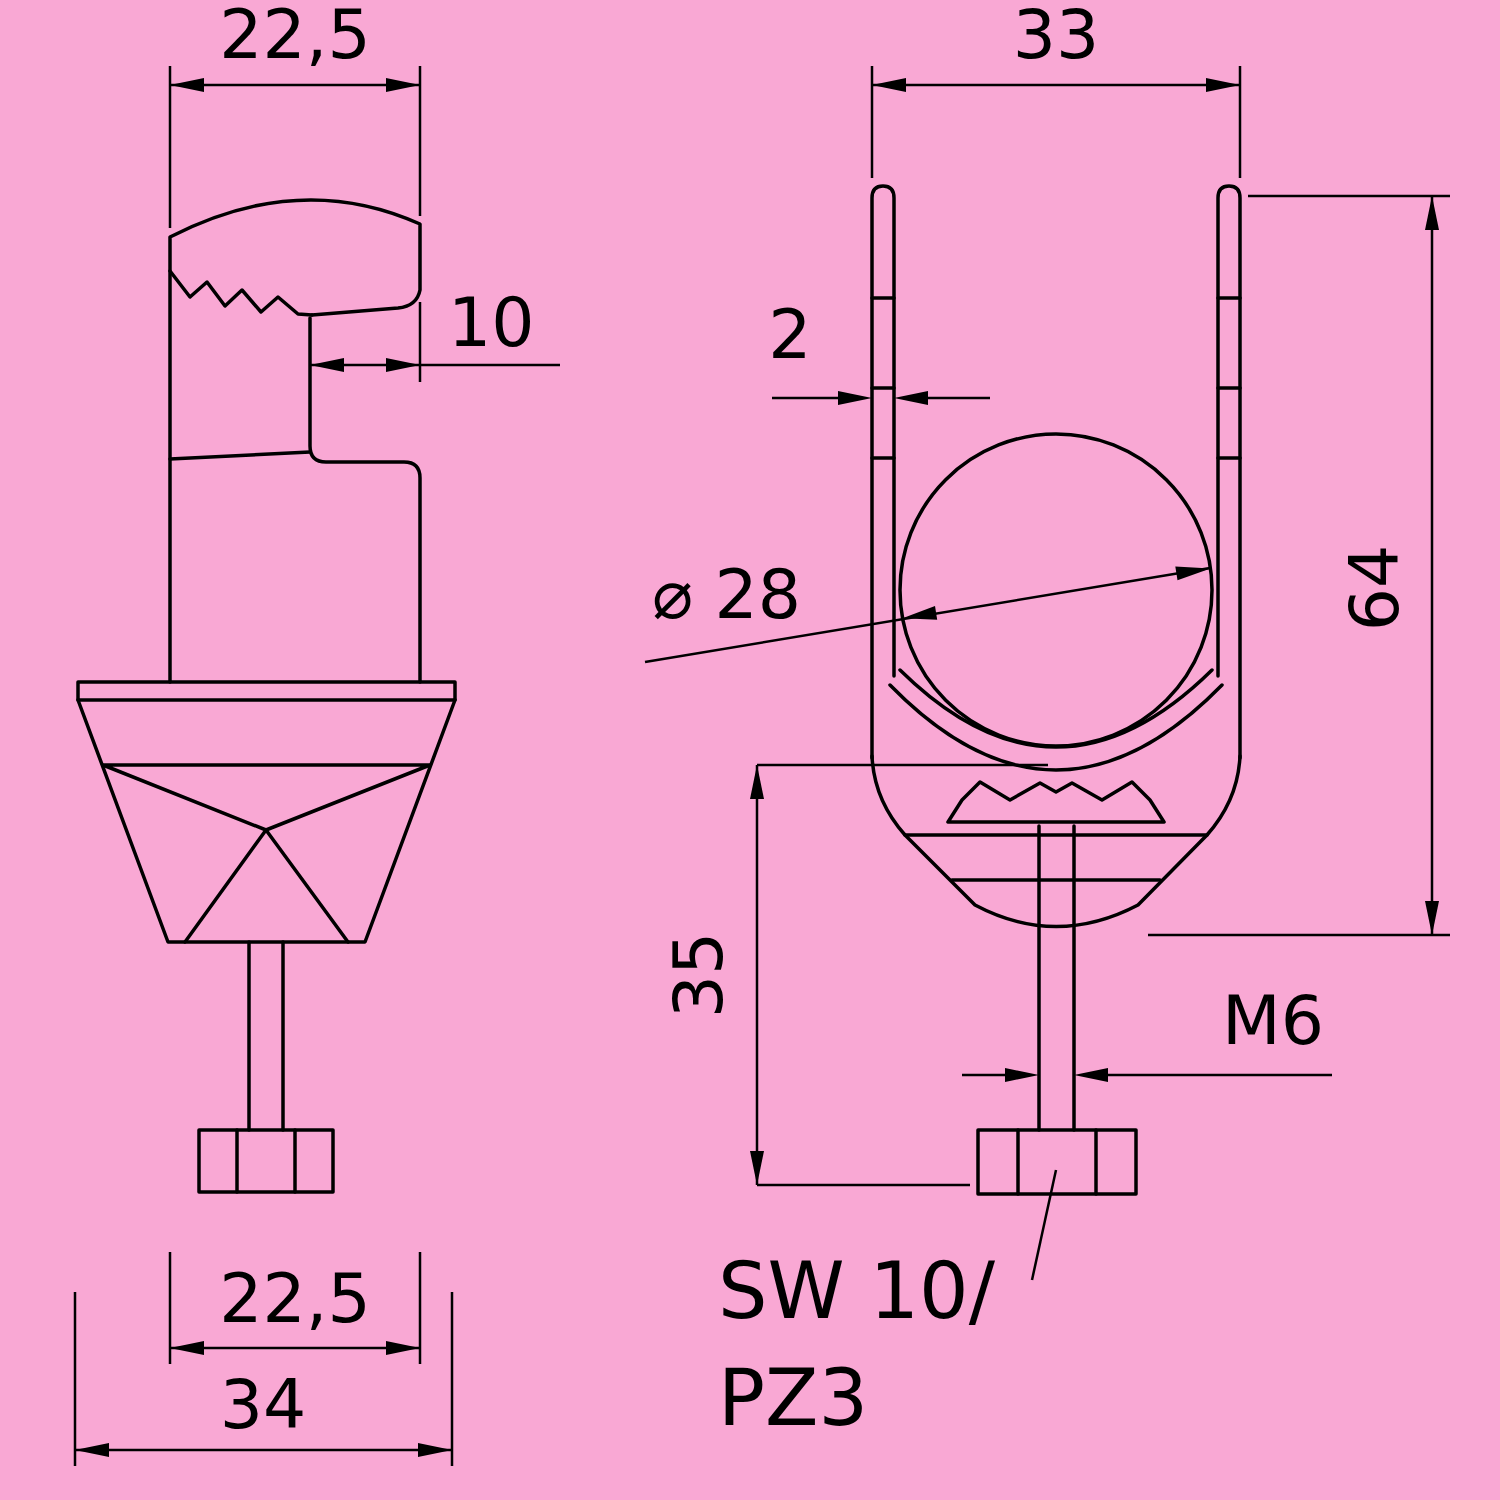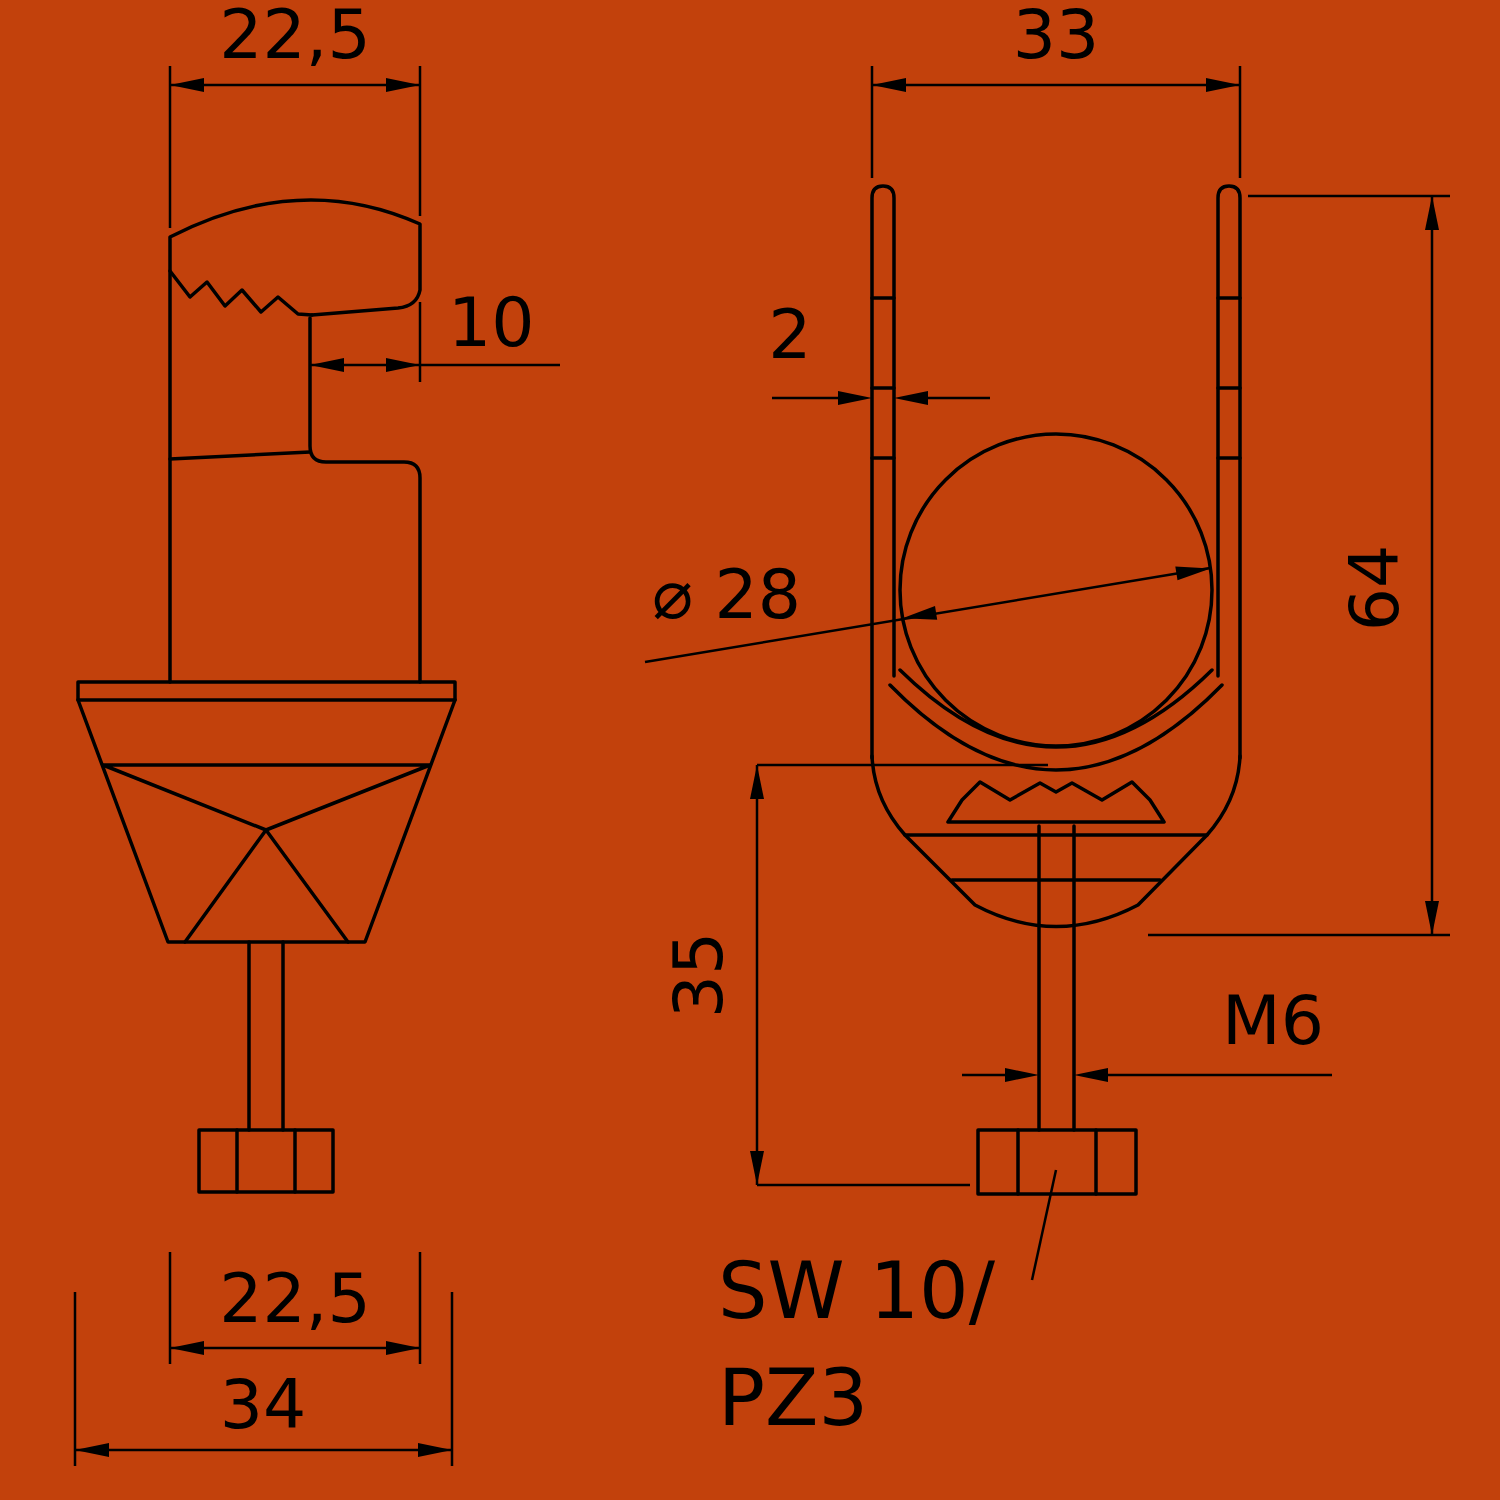--- a/index.html
+++ b/index.html
@@ -3,21 +3,21 @@
 <meta charset="utf-8">
 <style>
   html, body {
     margin: 0;
     padding: 0;
     background: #ffffff;
   }
   .canvas {
     width: 1500px;
     height: 1500px;
-    background: #c2410c;
+    background: #f9a8d4;
     position: relative;
     overflow: hidden;
   }
   svg { display: block; }
   .part-line {
     stroke: #000000;
     stroke-width: 3.5;
     fill: none;
     stroke-linejoin: round;
     stroke-linecap: round;

